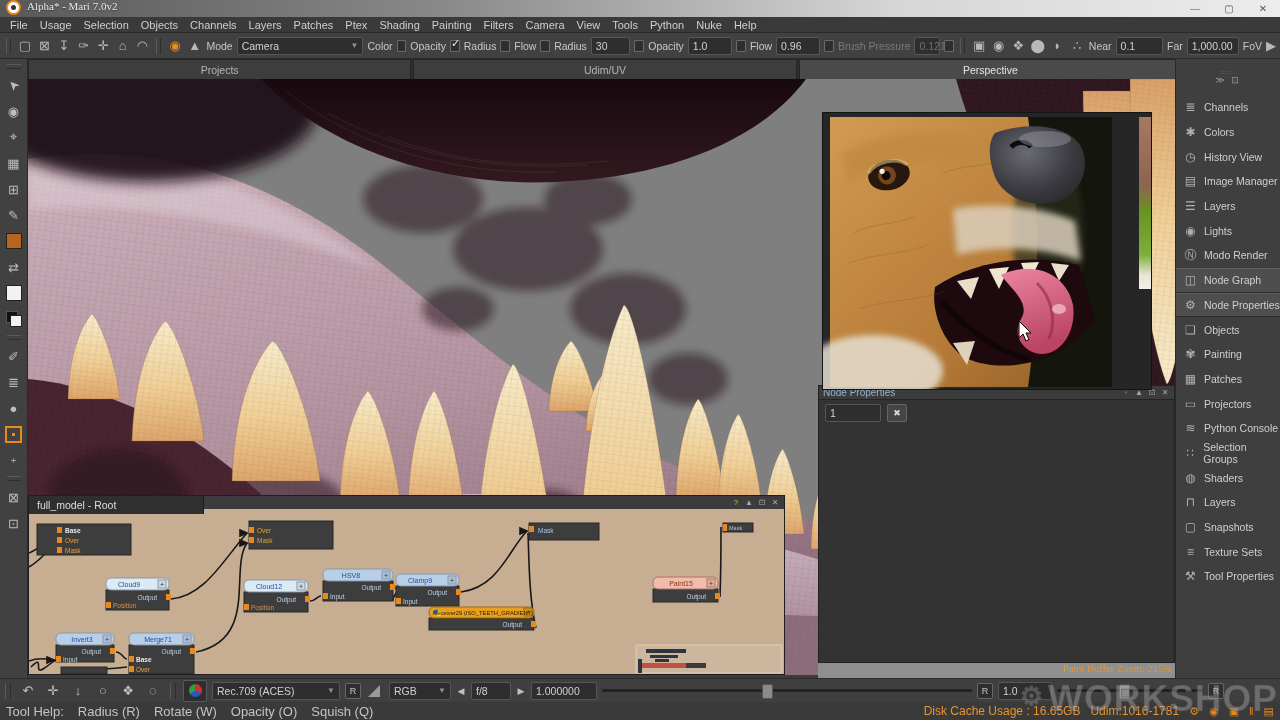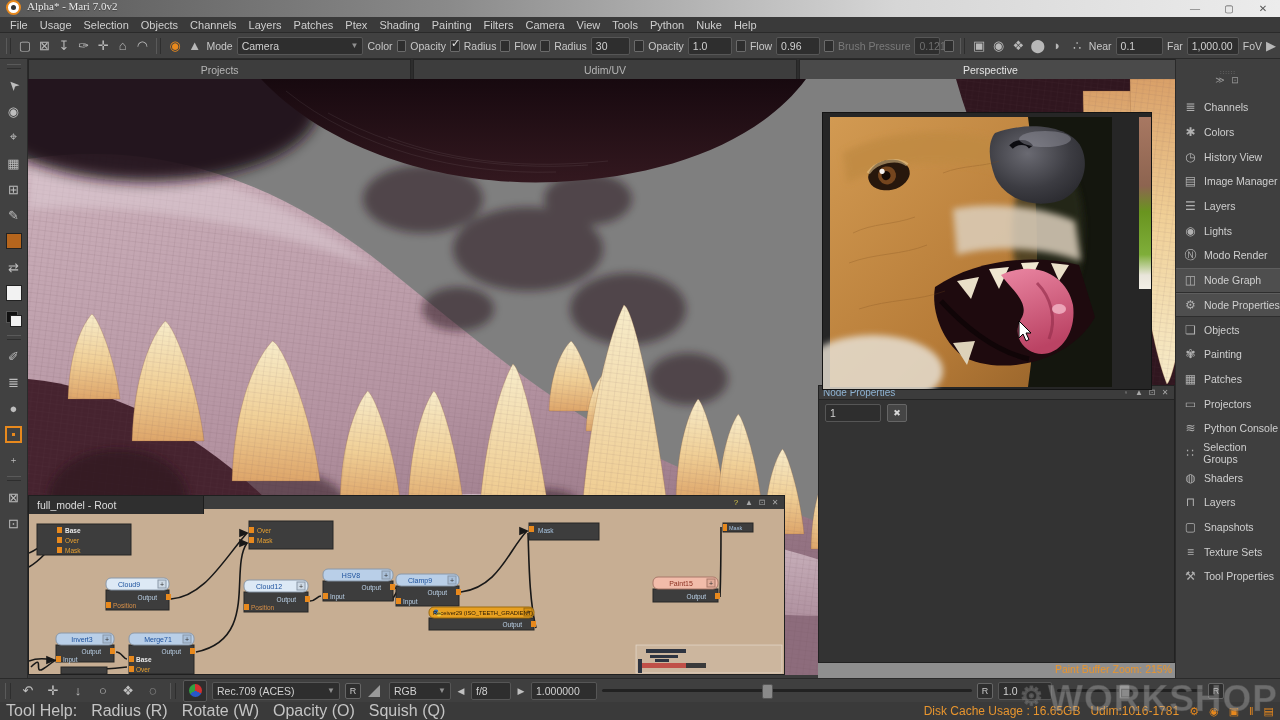--- a/index.html
+++ b/index.html
@@ -62,21 +62,21 @@
   #node-props{left:818px;top:385px;width:357px;height:278px;background:#333;border:1px solid #222;box-sizing:border-box;z-index:20;}
   .panel-header{height:13px;background:#3c3c3c;border-bottom:1px solid #242424;display:flex;align-items:center;
     padding:0 4px;font-size:10px;}
   .panel-controls{margin-left:auto;display:flex;gap:3px;color:#a8a8a8;font-size:8px;}
   .panel-controls span{width:10px;text-align:center;}
   #np-title{color:#8fb4d4;}
   .np-row{display:flex;gap:6px;padding:4px 6px;align-items:center;}
   .np-field{width:46px;}
   .np-btn{width:18px;height:16px;background:#454545;border:1px solid #666;border-radius:2px;color:#d8d8d8;
     font-size:9px;display:flex;align-items:center;justify-content:center;}
-  #pbz{left:1000px;top:663px;width:172px;height:15px;text-align:right;color:#e8952e;font-size:10.5px;z-index:26;}
+  #pbz{left:1000px;top:663px;width:172px;height:15px;text-align:right;color:#e8952e;font-size:10.5px;z-index:26;font-family:Liberation Serif, serif;}
   #gray-strip{left:818px;top:663px;width:357px;height:15px;background:#8f8f8f;z-index:18;}
   
   #node-graph{left:28px;top:495px;width:757px;height:180px;background:#2f2f2f;border:1px solid #1f1f1f;box-sizing:border-box;z-index:30;}
   #ng-title{color:#cfcfcf;}
   #ng-tab{position:absolute;left:0;top:0;width:175px;height:18px;background:#2f2f2f;border-right:1px solid #1c1c1c;
     color:#dddddd;font-size:10.5px;line-height:18px;padding-left:8px;box-sizing:border-box;}
   #ng-canvas{position:absolute;left:0;top:13px;width:755px;height:165px;}
   
   #sidebar{left:1175px;top:59px;width:105px;height:619px;background:#3f3f3f;border-left:1px solid #2a2a2a;box-sizing:border-box;}
   #sb-head{height:36px;display:flex;flex-direction:column;align-items:center;justify-content:center;color:#9a9a9a;}
@@ -92,21 +92,21 @@
   #colorwheel-btn{width:22px;height:20px;background:#2e2e2e;border:1px solid #585858;border-radius:2px;
     display:flex;align-items:center;justify-content:center;}
   #colorwheel{width:13px;height:13px;border-radius:50%;background:conic-gradient(#d03030 0 33%,#2858c8 33% 66%,#30a040 66% 100%);}
   .slider{height:3px;background:#222;border-radius:2px;position:relative;}
   .slider .handle{position:absolute;top:-5px;width:9px;height:13px;background:#8a8a8a;border:1px solid #555;border-radius:2px;}
   .rbtn{width:14px;height:14px;background:#2e2e2e;border:1px solid #666;border-radius:2px;color:#c8c8c8;
     font-size:9px;display:flex;align-items:center;justify-content:center;}
   
   #statusbar{left:0;top:702px;width:1280px;height:18px;background:#3a3a3a;display:flex;align-items:center;
     box-sizing:border-box;padding:0 6px;gap:14px;z-index:50;}
-  .sb-text{color:#c4c4c4;font-size:16px;}
+  .sb-text{color:#c4c4c4;font-size:13px;}
   .sb-orange{color:#e8952e;font-size:12px;}
   #sb-right{margin-left:auto;display:flex;gap:10px;align-items:center;}
   .sb-oicon{color:#e8891d;font-size:11px;}
   
   #watermark{right:2px;bottom:4px;text-align:right;z-index:60;pointer-events:none;
     font-weight:bold;font-size:37px;line-height:34px;letter-spacing:1px;
     color:rgba(185,185,185,0.38);-webkit-text-stroke:1px rgba(70,70,70,0.45);}
   #watermark .gear{font-size:26px;vertical-align:6px;margin-right:4px;}
   svg text{font-family:"Liberation Sans",sans-serif;}
 </style>

